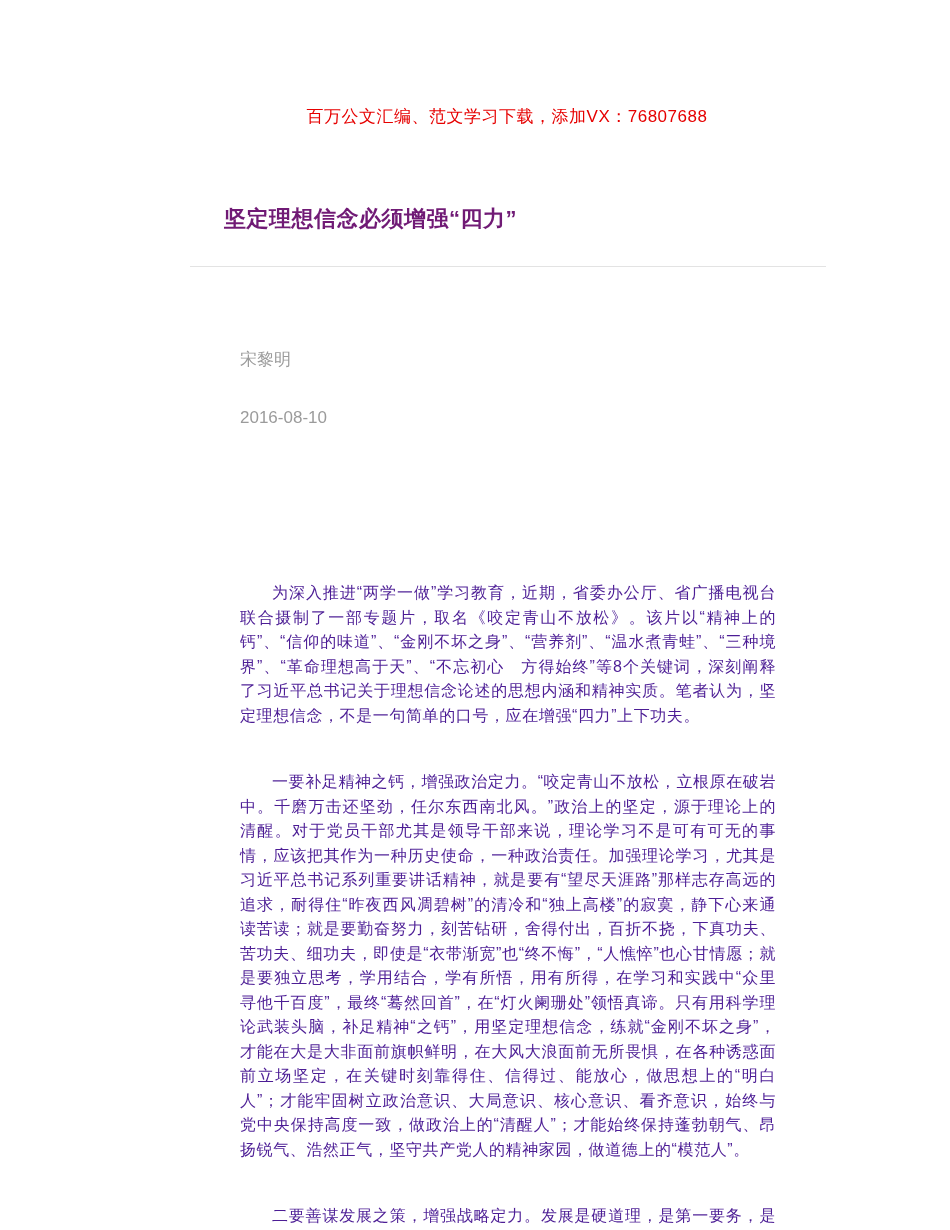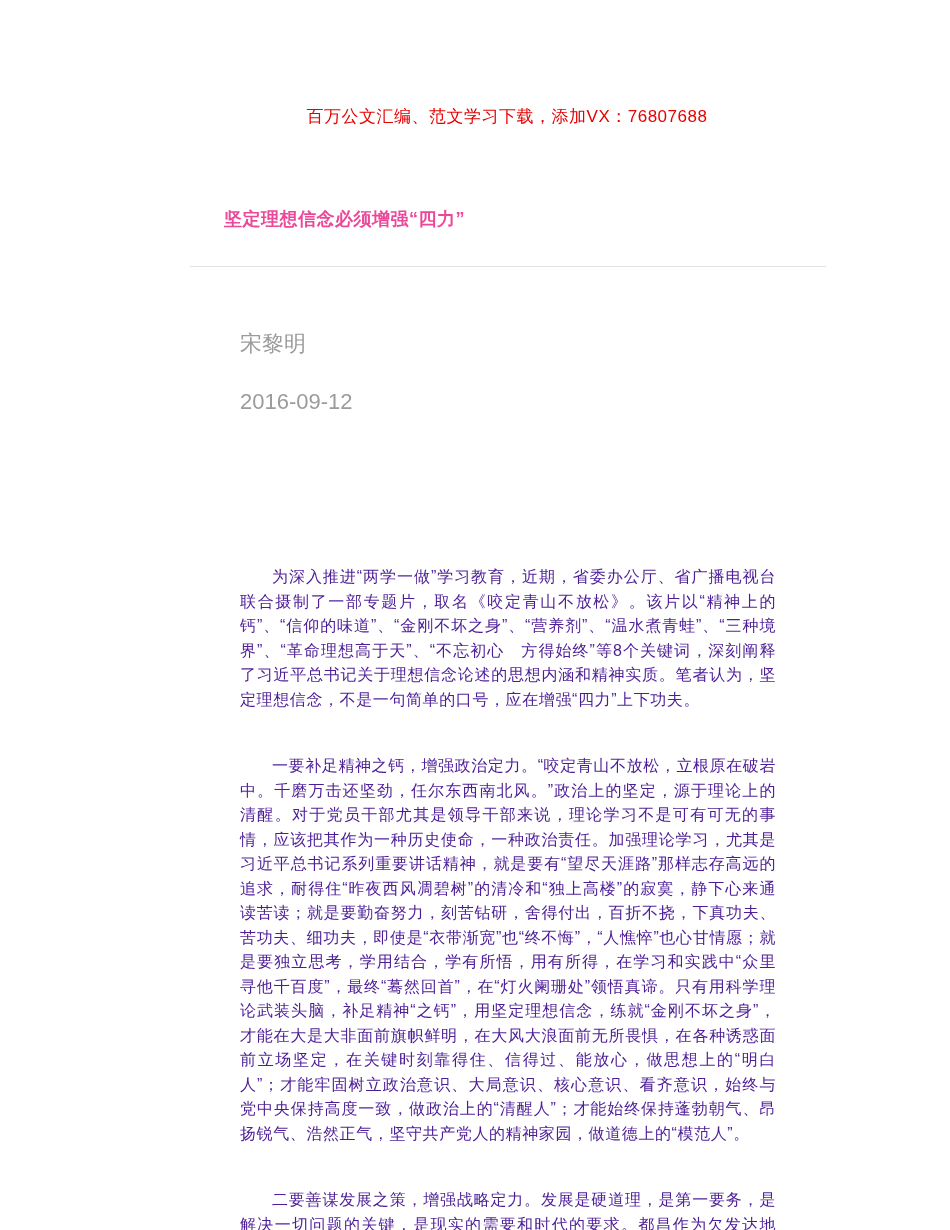--- a/index.html
+++ b/index.html
@@ -26,34 +26,35 @@
     color: #e60000;
     letter-spacing: 0.5px;
   }
   .content {
     position: absolute;
     top: 140px;
     left: 160px;
     width: 632px;
   }
   .title {
-    font-size: 18px;
+    font-size: 22px;
     font-weight: 600;
-    color: #ec4899;
+    color: #701a75;
     letter-spacing: 0.5px;
     line-height: 30px;
   }
   .divider {
     border: none;
     border-top: 1px solid #e3e3e3;
     margin: 16px -18px 0 -18px;
   }
   .meta {
+    margin-top: 16px;
     color: #9b9b9b;
-    font-size: 22px;
+    font-size: 17px;
     line-height: 26px;
   }
   .body-text {
     margin-top: 86px;
     color: #4c1d95;
     font-size: 16px;
     line-height: 24.5px;
     letter-spacing: 0.6px;
     text-align: justify;
   }
@@ -70,21 +71,21 @@
   <div class="banner">百万公文汇编、范文学习下载，添加VX：76807688</div>
 
   <div class="content">
 
     <h1 class="title">坚定理想信念必须增强“四力”</h1>
 
     <hr class="divider">
 
     <div class="meta">
       <div class="author">宋黎明</div>
-      <div class="date">2016-09-12</div>
+      <div class="date">2016-08-10</div>
     </div>
 
     <div class="body-text">
       <p>为深入推进“两学一做”学习教育，近期，省委办公厅、省广播电视台联合摄制了一部专题片，取名《咬定青山不放松》。该片以“精神上的钙”、“信仰的味道”、“金刚不坏之身”、“营养剂”、“温水煮青蛙”、“三种境界”、“革命理想高于天”、“不忘初心　方得始终”等8个关键词，深刻阐释了习近平总书记关于理想信念论述的思想内涵和精神实质。笔者认为，坚定理想信念，不是一句简单的口号，应在增强“四力”上下功夫。</p>
       <p>一要补足精神之钙，增强政治定力。“咬定青山不放松，立根原在破岩中。千磨万击还坚劲，任尔东西南北风。”政治上的坚定，源于理论上的清醒。对于党员干部尤其是领导干部来说，理论学习不是可有可无的事情，应该把其作为一种历史使命，一种政治责任。加强理论学习，尤其是习近平总书记系列重要讲话精神，就是要有“望尽天涯路”那样志存高远的追求，耐得住“昨夜西风凋碧树”的清冷和“独上高楼”的寂寞，静下心来通读苦读；就是要勤奋努力，刻苦钻研，舍得付出，百折不挠，下真功夫、苦功夫、细功夫，即使是“衣带渐宽”也“终不悔”，“人憔悴”也心甘情愿；就是要独立思考，学用结合，学有所悟，用有所得，在学习和实践中“众里寻他千百度”，最终“蓦然回首”，在“灯火阑珊处”领悟真谛。只有用科学理论武装头脑，补足精神“之钙”，用坚定理想信念，练就“金刚不坏之身”，才能在大是大非面前旗帜鲜明，在大风大浪面前无所畏惧，在各种诱惑面前立场坚定，在关键时刻靠得住、信得过、能放心，做思想上的“明白人”；才能牢固树立政治意识、大局意识、核心意识、看齐意识，始终与党中央保持高度一致，做政治上的“清醒人”；才能始终保持蓬勃朝气、昂扬锐气、浩然正气，坚守共产党人的精神家园，做道德上的“模范人”。</p>
       <p>二要善谋发展之策，增强战略定力。发展是硬道理，是第一要务，是解决一切问题的关键，是现实的需要和时代的要求。都昌作为欠发达地区，加快发展更是历史性重任，是首要选择。改革开放30多年来，特别是近几年来，都昌经济社会发生了翻天覆地的变化，取得了令人鼓舞的明显成效，但是底子薄、总量小的基本县情没有根本改变，工业化水平低、支撑财政能力弱的基本面没有根本改变，基础设施不完善、产业层次低、内生动力不足的基本特征没有根本改变。作为一名党员领导干部，就是要敢于直面现实，应对挑战，科学判断所处的历史方位，找准都昌发展的切入点。要从解决交通区位瓶颈制约入手，举全县之力、集全县之智，全力以赴推进都南高速公路建设，彻底改变都昌的战略地位和战略格局，以大交通引领大发展，带动大产业，推动大合作，边沿变前沿，紧密参与昌九双核发展战略的产业分工合作，形成人流、物流、资金、信息、项目等要素洼地效应，形成后发优势。对都昌未来发展而言，我们要牢牢把握“生态立县、绿色崛起”总基调，以都南高速、都九高速为契机，抓住</p>
     </div>
 
   </div>
 </div>

